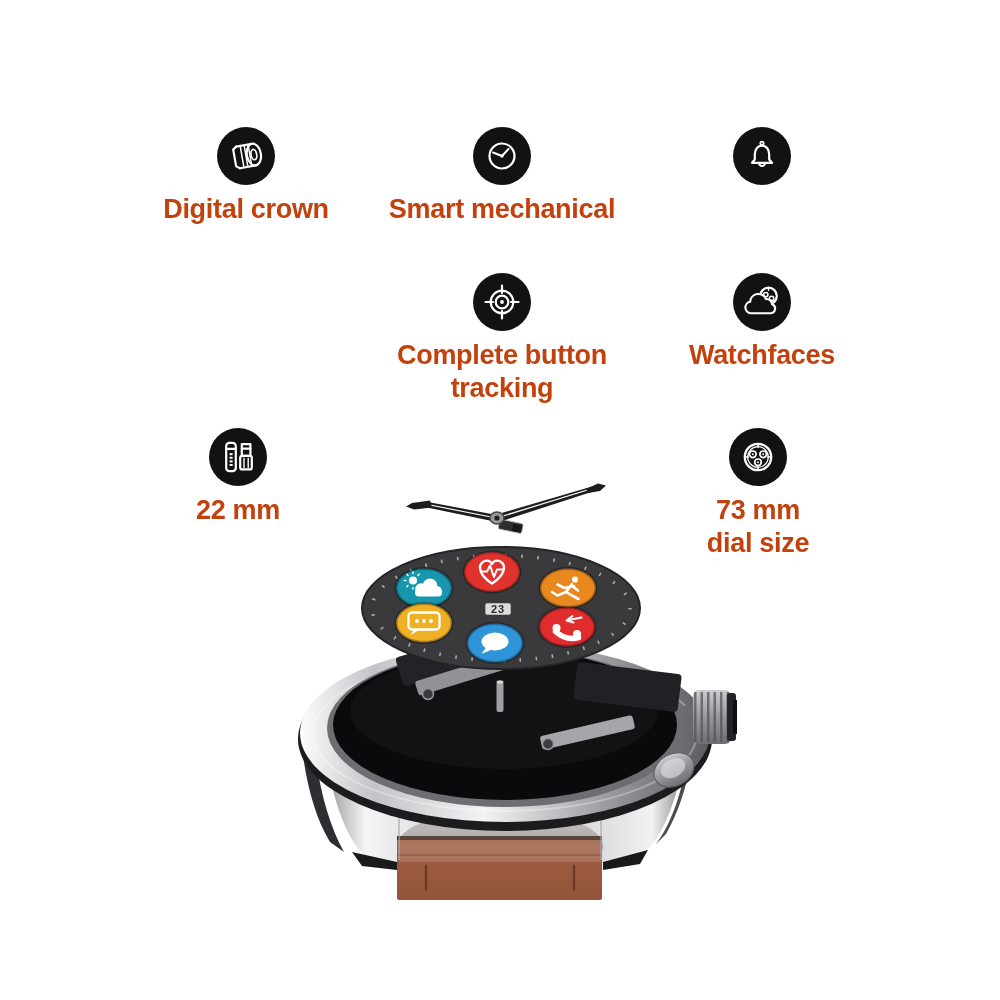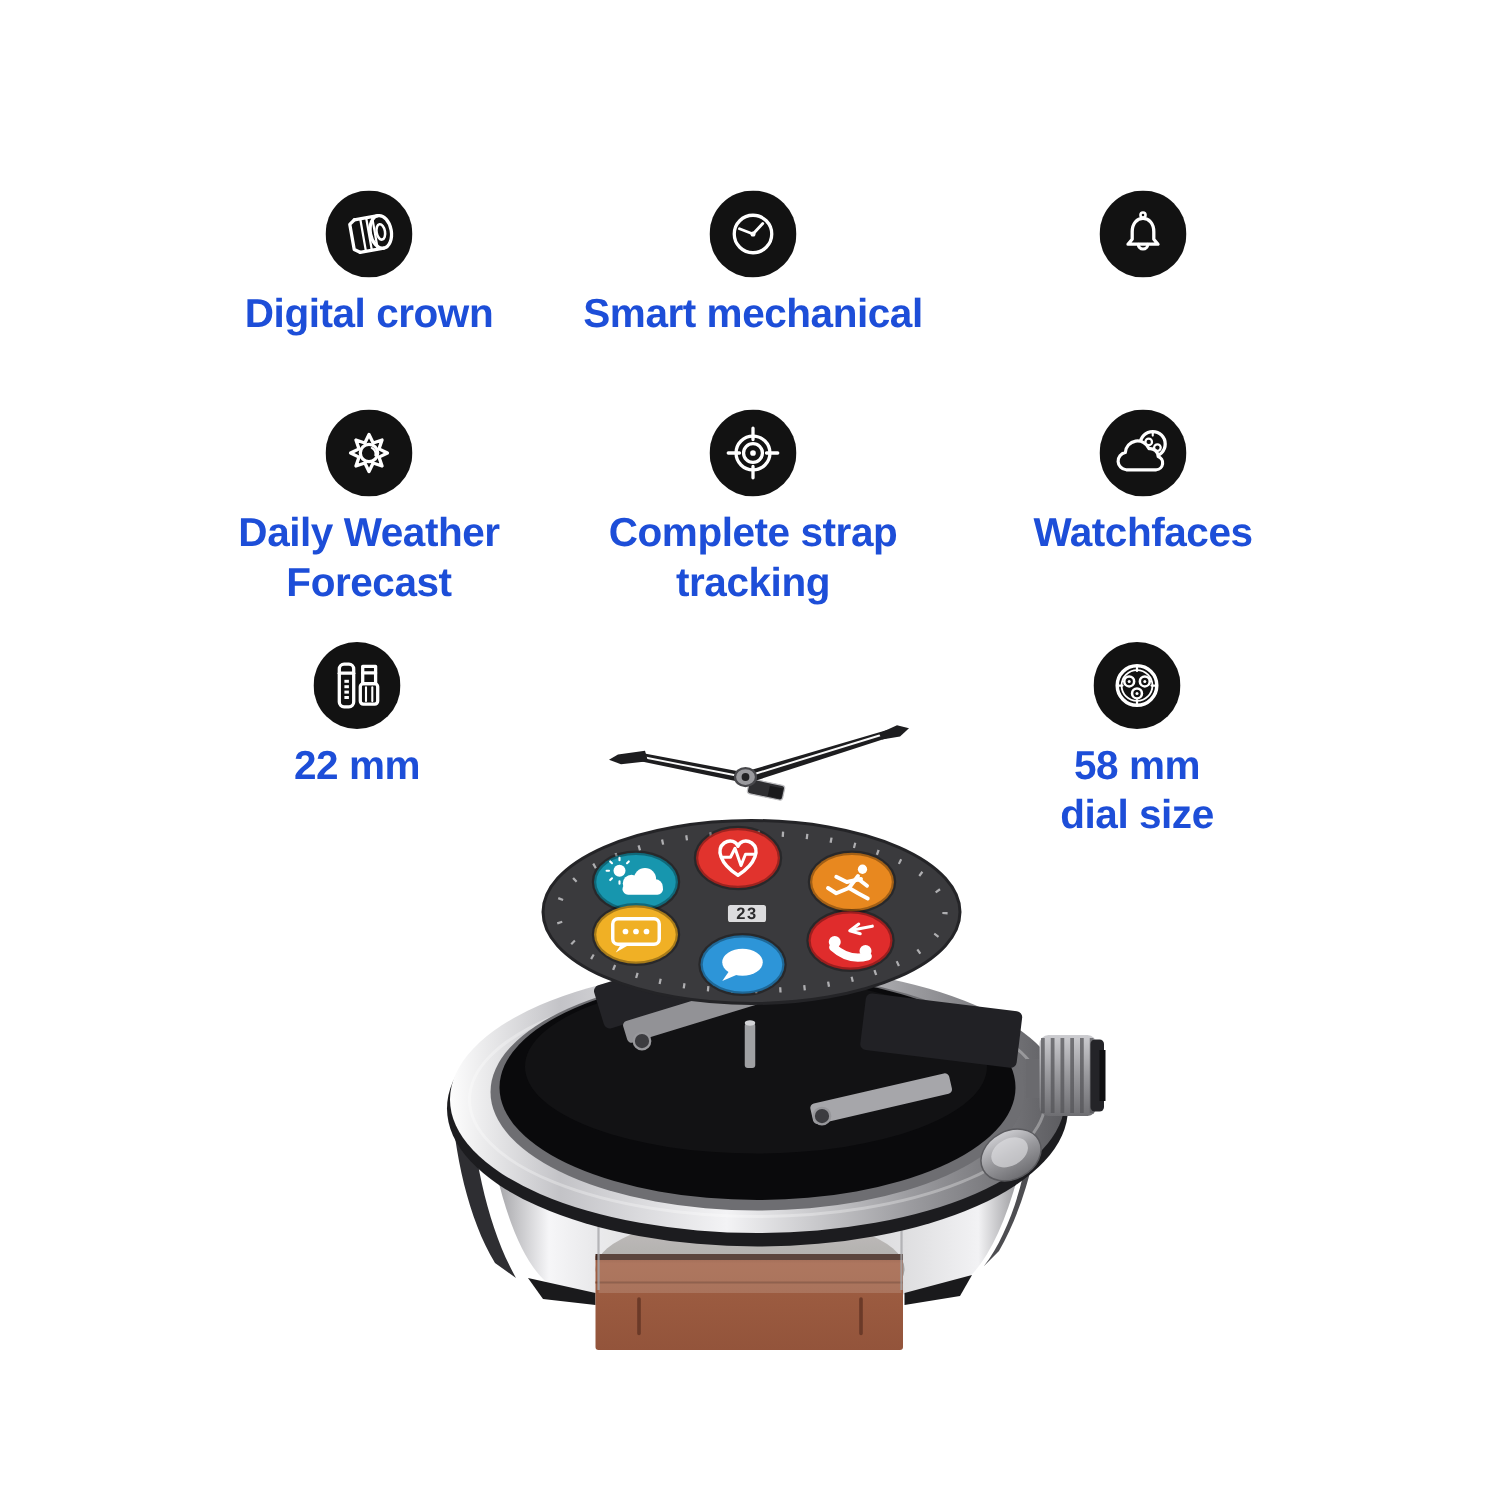--- a/index.html
+++ b/index.html
@@ -3,21 +3,21 @@
 <meta charset="utf-8">
 <style>
   html,body{margin:0;padding:0;background:#fff;}
   .page{position:relative;width:1000px;height:1000px;background:#fff;overflow:hidden;
         font-family:"Liberation Sans",sans-serif;}
   .feature{position:absolute;width:340px;display:flex;flex-direction:column;align-items:center;}
   .ficon{width:58px;height:58px;margin-bottom:8px;}
   .icbg{fill:#121212;}
   .ln{stroke:#fff;fill:none;stroke-width:2.2;stroke-linecap:round;stroke-linejoin:round;}
   .fw{fill:#fff;stroke:none;}
-  .flabel{font-size:27px;font-weight:700;color:#1d4ed8;line-height:33px;text-align:center;letter-spacing:-0.3px;}
+  .flabel{font-size:27px;font-weight:700;color:#c2410c;line-height:33px;text-align:center;letter-spacing:-0.3px;}
   .watch{position:absolute;left:0;top:0;width:1000px;height:1000px;}
 </style>
 </head>
 <body>
 
 <div class="page">
 
   <div class="feature" style="left:76px;top:127px">
     <svg class="ficon" viewBox="0 0 58 58">
       <circle class="icbg" cx="29" cy="29" r="29"></circle>
@@ -52,47 +52,33 @@
     <svg class="ficon" viewBox="0 0 58 58">
       <circle class="icbg" cx="29" cy="29" r="29"></circle>
       <g class="ln">
         <circle cx="29" cy="16.3" r="1.7" stroke-width="1.7"></circle>
         <path d="M21.8 32.5 V27.5 C21.8 22 25 18.6 29 18.6 C33 18.6 36.2 22 36.2 27.5 V32.5 L39 35.8 H19 Z"></path>
         <path d="M25.8 35.8 a3.2 3.2 0 0 0 6.4 0" stroke-width="2"></path>
       </g>
     </svg>
   </div>
 
-  <div class="feature" style="left:76px;top:273px">
-    <svg class="ficon" viewBox="0 0 58 58">
-      <circle class="icbg" cx="29" cy="29" r="29"></circle>
-      <g class="ln" stroke-width="1.9">
-        <path d="M29 16.7 L31.76 22.35 L37.7 20.3 L35.65 26.24 L41.3 29 L35.65 31.76 L37.7 37.7 L31.76 35.65 L29 41.3 L26.24 35.65 L20.3 37.7 L22.35 31.76 L16.7 29 L22.35 26.24 L20.3 20.3 L26.24 22.35 Z"></path>
-        <circle cx="29" cy="29" r="5.8"></circle>
-        <path d="M30.8 25.6 A4.6 4.6 0 0 1 33.2 30.6" stroke-width="1.3"></path>
-      </g>
-    </svg>
-    <div class="flabel">
-      <div>Daily Weather</div>
-      <div>Forecast</div>
-    </div>
-  </div>
 
   <div class="feature" style="left:332px;top:273px">
     <svg class="ficon" viewBox="0 0 58 58">
       <circle class="icbg" cx="29" cy="29" r="29"></circle>
       <g class="ln" stroke-width="2">
         <circle cx="29" cy="29" r="11.3"></circle>
         <circle cx="29" cy="29" r="6.3"></circle>
         <circle class="fw" cx="29" cy="29" r="1.9" stroke="none"></circle>
         <path d="M29 12.5 V20 M29 38 V45.5 M12.5 29 H20 M38 29 H45.5"></path>
       </g>
     </svg>
     <div class="flabel">
-      <div>Complete strap</div>
+      <div>Complete button</div>
       <div>tracking</div>
     </div>
   </div>
 
   <div class="feature" style="left:592px;top:273px">
     <svg class="ficon" viewBox="0 0 58 58">
       <circle class="icbg" cx="29" cy="29" r="29"></circle>
       <g class="ln" stroke-width="1.9">
         <circle cx="35.5" cy="23" r="8.3"></circle>
         <path d="M35.5 15.8 V17.4" stroke-width="1.4"></path>
@@ -136,21 +122,21 @@
         <circle cx="23.8" cy="26.3" r="3.3" stroke-width="1.7"></circle>
         <circle cx="34.2" cy="26.3" r="3.3" stroke-width="1.7"></circle>
         <circle cx="29" cy="34.3" r="3.3" stroke-width="1.7"></circle>
         <circle class="fw" cx="23.8" cy="26.3" r="1" stroke="none"></circle>
         <circle class="fw" cx="34.2" cy="26.3" r="1" stroke="none"></circle>
         <circle class="fw" cx="29" cy="34.3" r="1" stroke="none"></circle>
         <path d="M29 17.2 V19.3 M29 38.7 V40.8 M17.2 29 H19.3 M38.7 29 H40.8" stroke-width="1.5"></path>
       </g>
     </svg>
     <div class="flabel">
-      <div>58 mm</div>
+      <div>73 mm</div>
       <div>dial size</div>
     </div>
   </div>
 
   <svg class="watch" viewBox="0 0 1000 1000">
     <defs>
       <linearGradient id="steel" x1="0" y1="0" x2="1" y2="0">
         <stop offset="0" stop-color="#fdfdfd"></stop>
         <stop offset="0.18" stop-color="#c3c3c7"></stop>
         <stop offset="0.45" stop-color="#f3f3f5"></stop>

